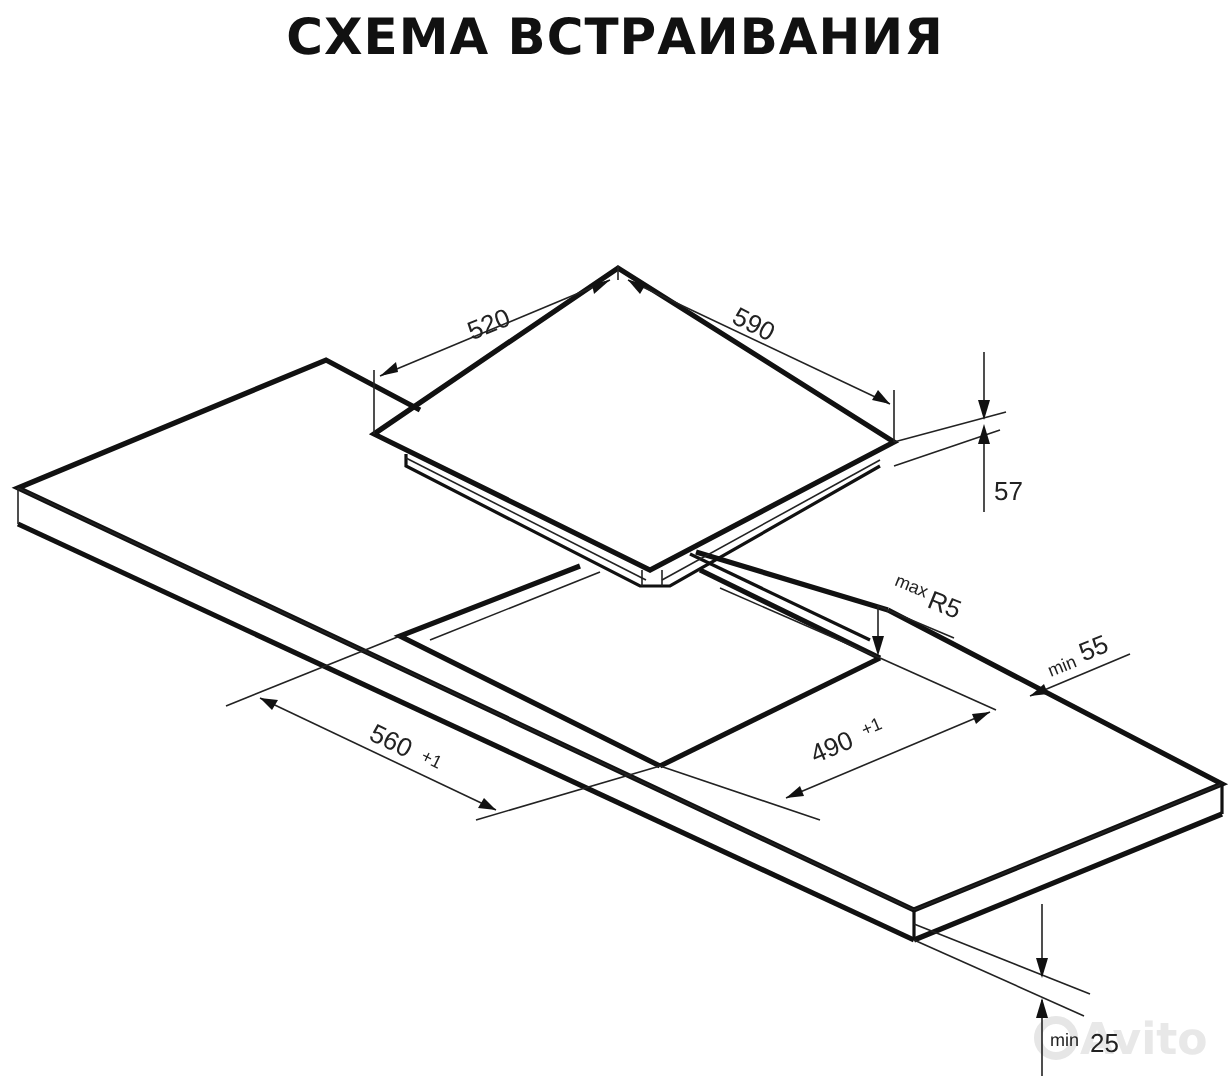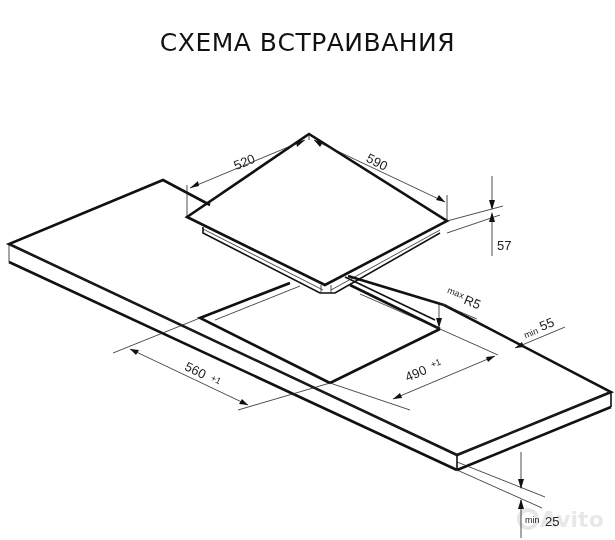--- a/index.html
+++ b/index.html
@@ -1,20 +1,20 @@
 <!DOCTYPE html>
 <html><head>
   <meta charset="utf-8">
   <style>
     html, body { margin: 0; padding: 0; background: #ffffff; }
     body { width: 615px; height: 540px; overflow: hidden; position: relative; }
     .title {
       position: absolute; left: 0; top: 4px; width: 615px; text-align: center;
-      font-family: "DejaVu Sans", sans-serif; font-weight: normal; font-size: 25px;
-      letter-spacing: 0.5px; color: #111111; margin-top: 24px;
+      font-family: "DejaVu Sans", sans-serif; font-weight: bold; font-size: 25px;
+      letter-spacing: 0.5px; color: #111111;
     }
     svg { position: absolute; left: 0; top: 0; }
     .thick { stroke: #111; stroke-width: 2.6; fill: none; stroke-linejoin: miter; }
     .med { stroke: #111; stroke-width: 1.6; fill: none; }
     .thin { stroke: #222; stroke-width: 0.8; fill: none; }
     .dim-text { font-family: "Liberation Sans", sans-serif; font-size: 13px; fill: #222; }
     .dim-small { font-family: "Liberation Sans", sans-serif; font-size: 9px; fill: #222; }
     .watermark { font-family: "DejaVu Sans", sans-serif; font-size: 22px; font-weight: bold; fill: #e8e8e8; }
   </style>
 </head>

